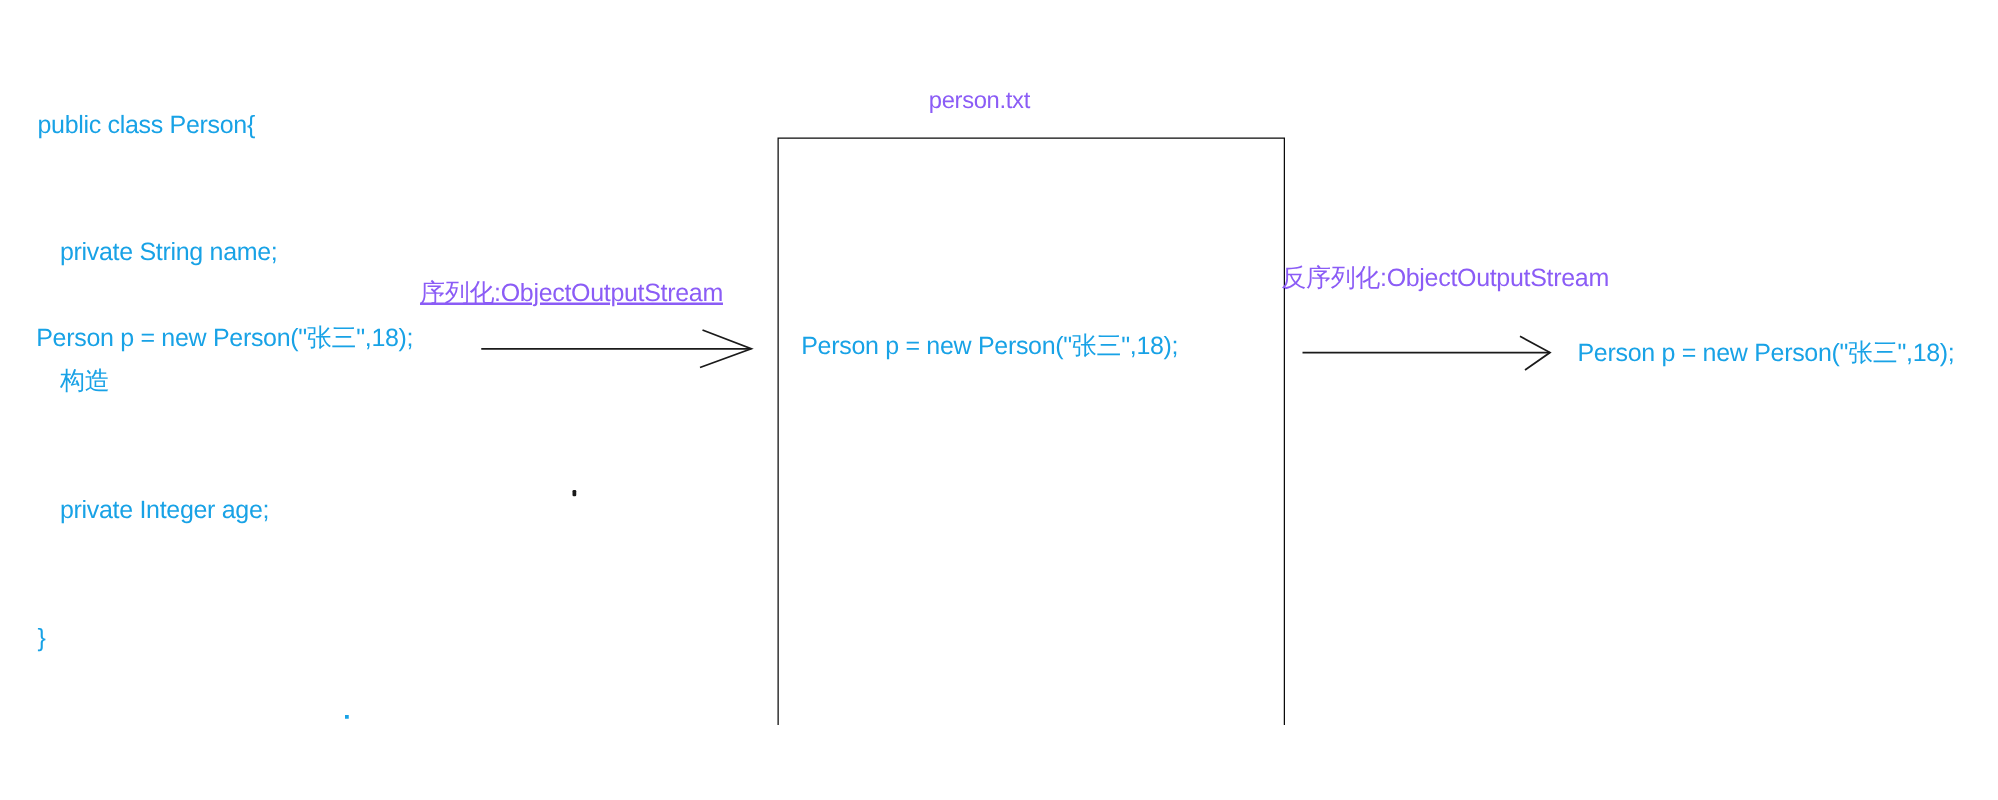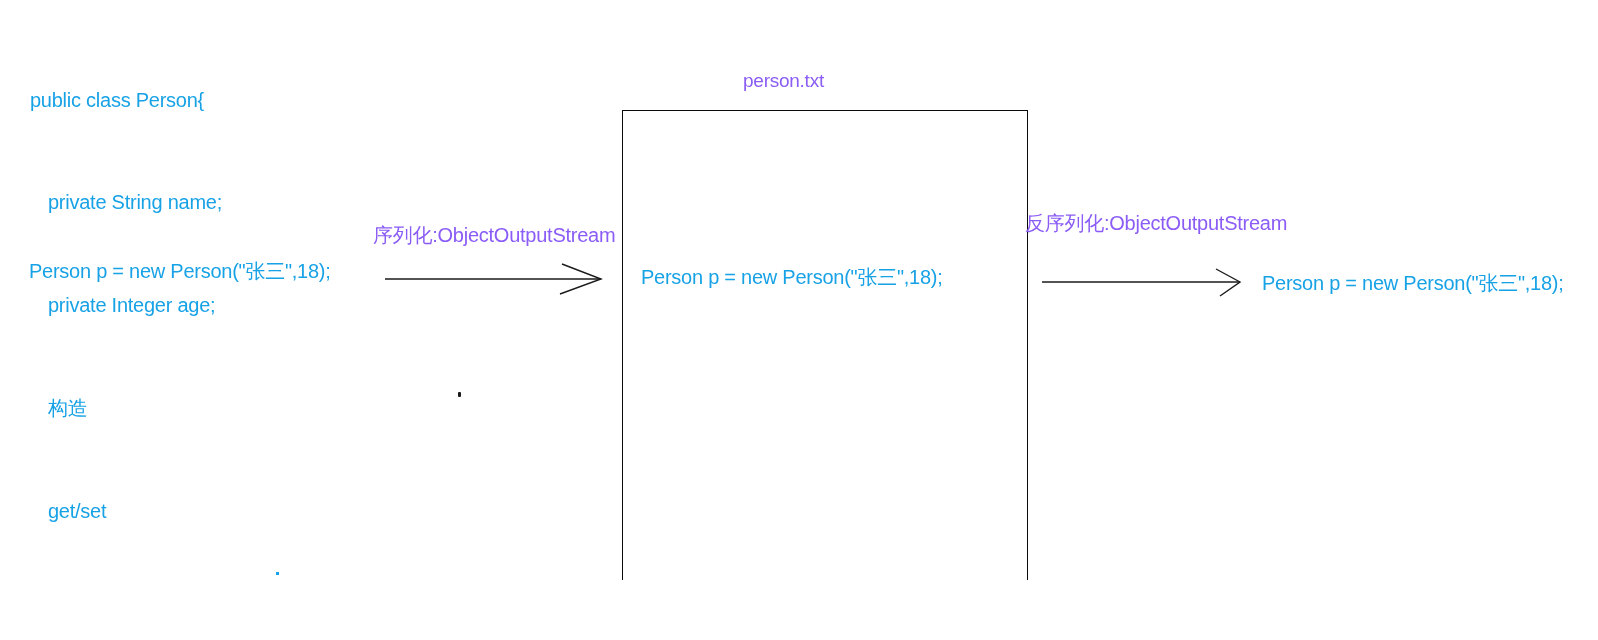--- a/index.html
+++ b/index.html
@@ -39,21 +39,21 @@
   .stmt-left  { left: 29px;   top: 257px; }
   .stmt-box   { left: 641px;  top: 263px; }
   .stmt-right { left: 1262px; top: 269px; }
 
   .flow-label {
     position: absolute;
     font-size: 20px;
     line-height: 28px;
     white-space: pre;
   }
-  .label-serialize   { left: 373px;  top: 221px; }
+  .label-serialize   { left: 336px;  top: 221px; text-decoration: underline; }
   .label-deserialize { left: 1025px; top: 209px; }
 
   .file-title {
     position: absolute;
     left: 743px;
     top: 67px;
     font-size: 19px;
     line-height: 28px;
   }
   .file-box {
@@ -93,23 +93,22 @@
   }
 </style>
 </head>
 <body>
 
 <div class="canvas">
 
   <div class="code-block blue-text">
     <div class="code-line">public class Person{</div>
     <div class="code-line indent">private String name;</div>
+    <div class="code-line indent">构造</div>
     <div class="code-line indent">private Integer age;</div>
-    <div class="code-line indent">构造</div>
-    <div class="code-line indent">get/set</div>
     <div class="code-line">}</div>
   </div>
 
   <div class="stmt stmt-left blue-text">Person p = new Person("张三",18);</div>
 
   <div class="flow-label label-serialize ink-text">序列化:ObjectOutputStream</div>
 
   <div class="file-title ink-text">person.txt</div>
 
   <div class="file-box"></div>

